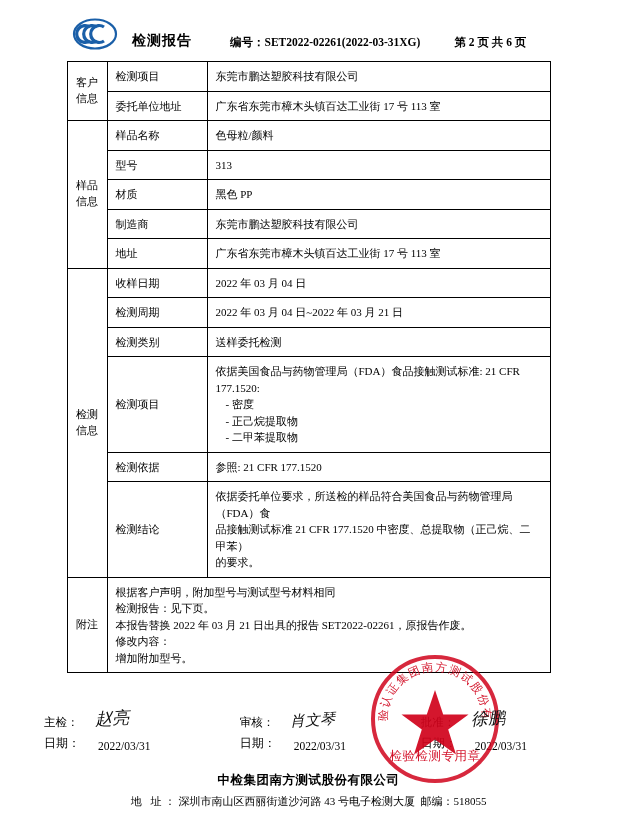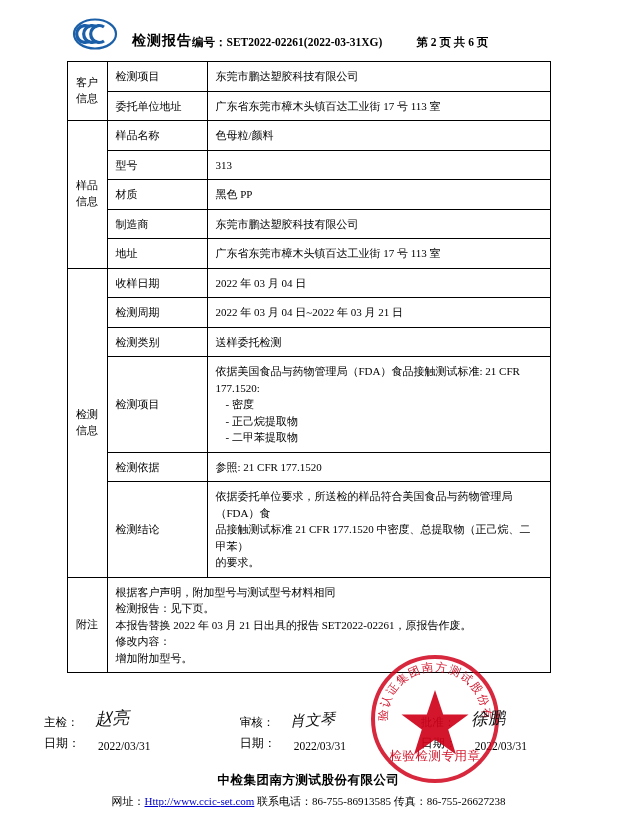--- a/index.html
+++ b/index.html
@@ -41,20 +41,21 @@
   .logo svg { display: block; }
   .hdr-title {
     font-size: 14px;
     font-weight: bold;
     margin-left: 14px;
     letter-spacing: 1px;
   }
   .hdr-no {
     font-size: 11.5px;
     font-weight: bold;
+    margin-left: 38px;
     white-space: nowrap;
   }
   .hdr-page {
     font-size: 11.5px;
     font-weight: bold;
     margin-left: 34px;
     white-space: nowrap;
   }
 
   
@@ -328,17 +329,17 @@
       <div class="sigcell" style="width:170px;">
         <span class="date-lbl">日期：</span>
         <span class="date-val">2022/03/31</span>
       </div>
     </div>
   </div>
 
   <div class="footer">
     <div class="company">中检集团南方测试股份有限公司</div>
     <div>
-      <span>网址：</span><a href="#">Http://www.ccic-set.com</a>&nbsp;<span>联系电话：</span><span>86-755-86913585</span>&nbsp;<span>传真：</span><span>86-755-26627238</span>
+      <span class="sp">地  址：</span><span>深圳市南山区西丽街道沙河路 43 号电子检测大厦</span>&nbsp;&nbsp;<span>邮编：</span><span>518055</span>
     </div>
   </div>
 
 </div>
 
 </body></html>

